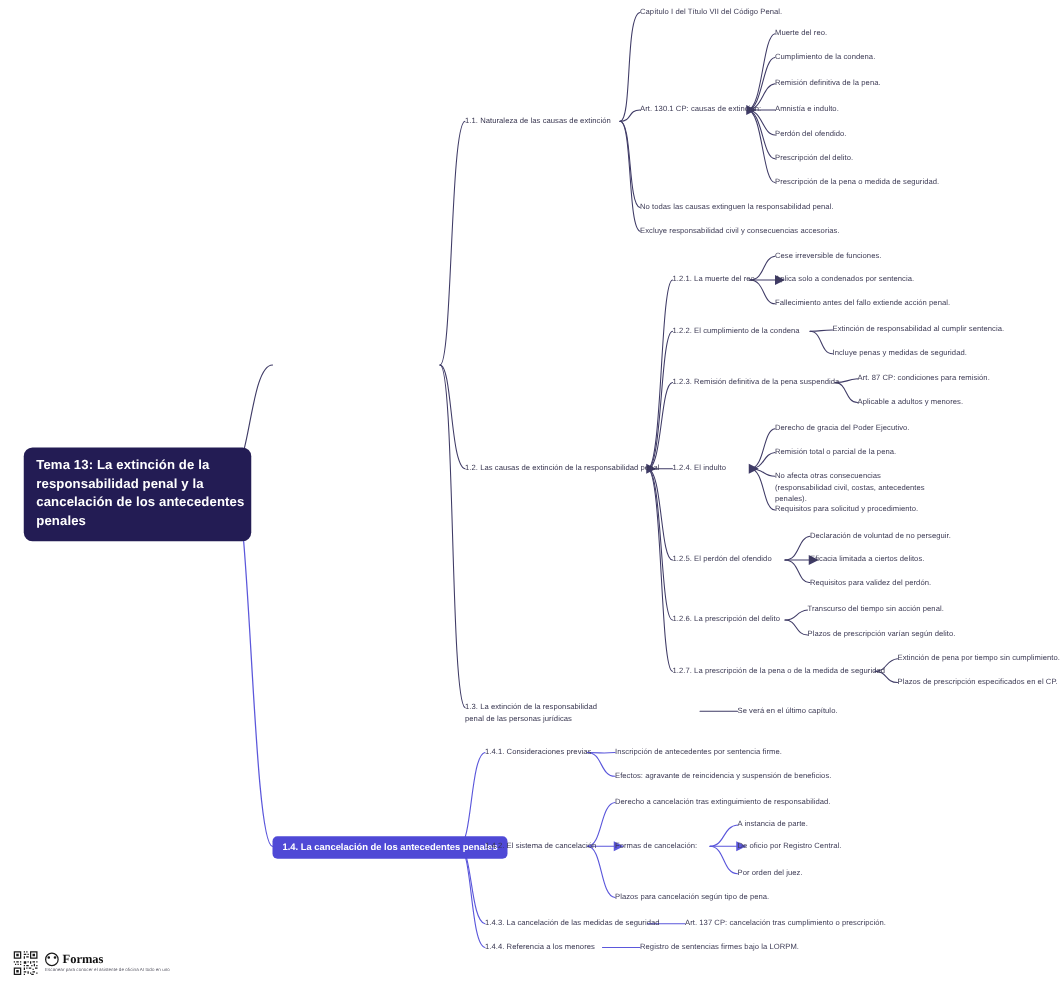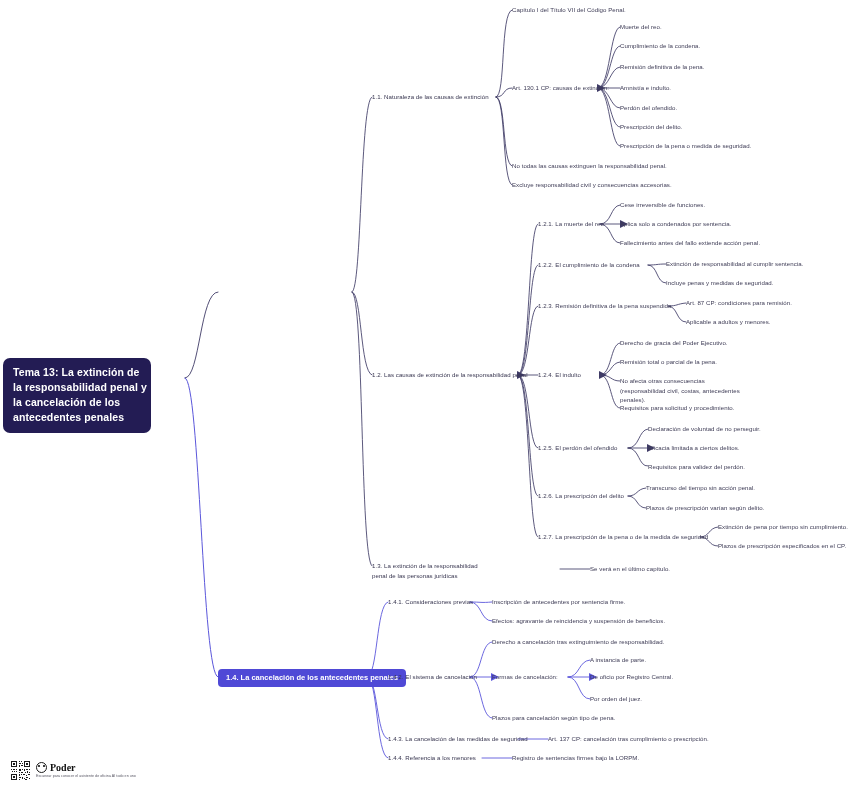--- a/index.html
+++ b/index.html
@@ -34,21 +34,22 @@
   
   .n-root {
     background: #231c54;
     color: #ffffff;
     border-radius: 7px;
     padding: 7px 0 8px 10px;
     font-size: 10.5px;
     font-weight: bold;
     line-height: 15px;
     letter-spacing: 0.1px;
-    width: 148px;
+    width: 182px;
+    margin-left: 16px;
   }
   
   .n-l1 {
     border-radius: 4px;
     padding: 3px 8px 4px 8px;
     font-size: 7.5px;
     font-weight: bold;
     line-height: 11px;
     color: #ffffff;
     white-space: nowrap;
@@ -336,19 +337,19 @@
           <rect x="14" y="18" width="1" height="1"></rect>
         <rect x="16" y="17" width="2" height="1"></rect>
           <rect x="19" y="18" width="1" height="1"></rect>
         <rect x="9" y="19" width="1" height="1"></rect>
           <rect x="15" y="19" width="2" height="1"></rect>
       </g>
     </svg>
     <div class="wm-text">
       <div class="wm-title-row">
         <span class="wm-logo"></span>
-        <span class="wm-title">Poder</span>
+        <span class="wm-title">Formas</span>
       </div>
       <div class="wm-sub">Escanear para conocer el asistente de oficina AI todo en uno</div>
     </div>
   </div>
 
 </div>
 
 </body></html>

